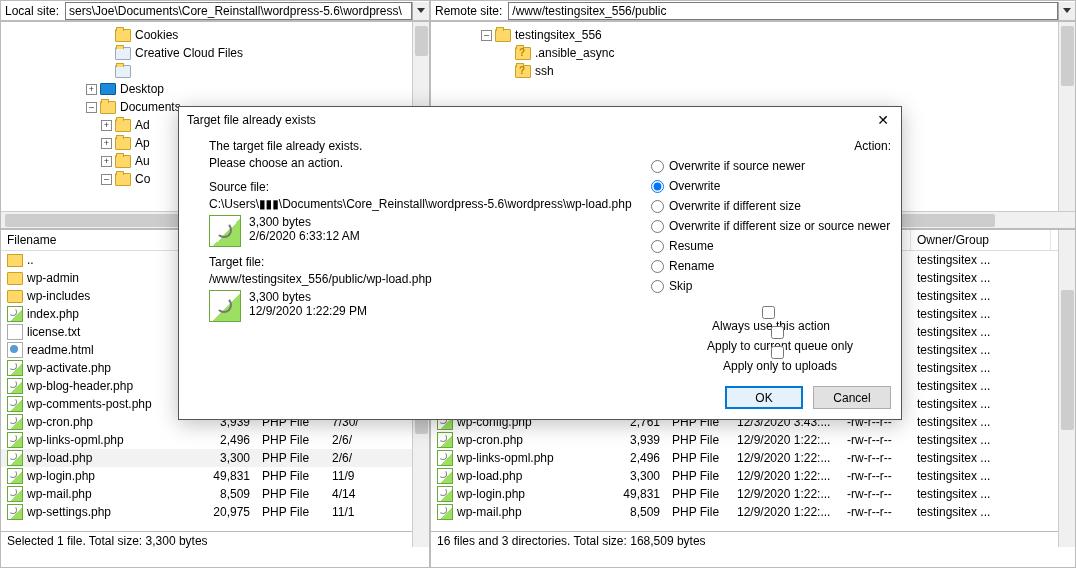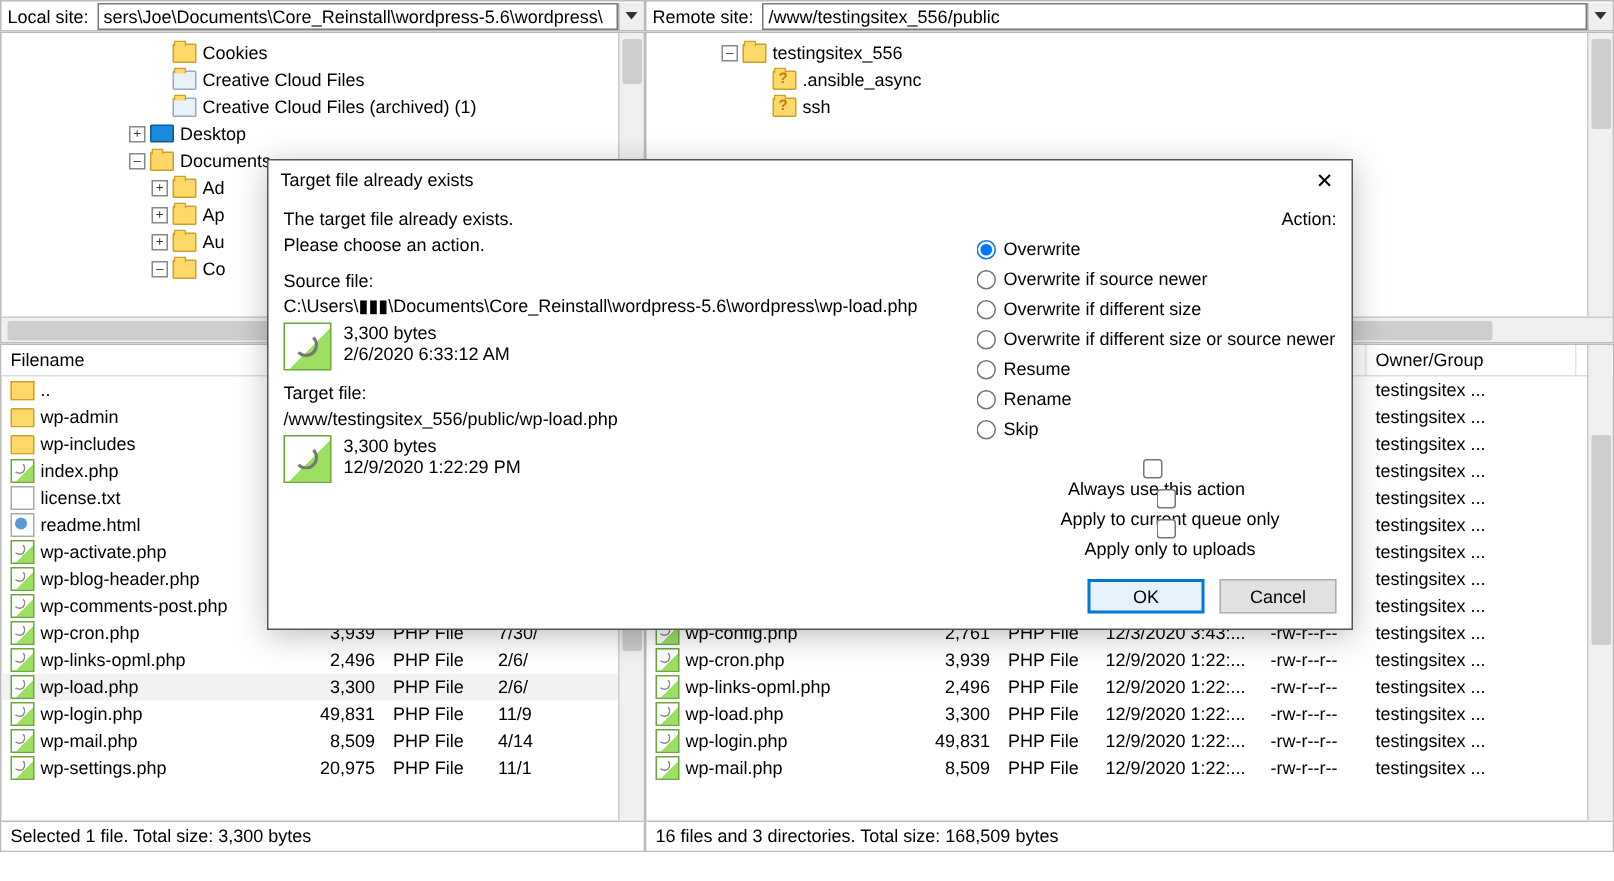--- a/index.html
+++ b/index.html
@@ -47,36 +47,36 @@
   .cell.right{text-align:right;}
   .file-icon{width:16px;height:16px;margin-right:4px;flex-shrink:0;display:inline-block;}
   .file-icon.php{background:linear-gradient(135deg,#fff 60%,#9be060 60%);border:1px solid #6aa83a;position:relative;}
   .file-icon.php::after{content:"";position:absolute;left:1px;top:1px;width:6px;height:6px;border:1px solid #888;border-radius:50%;border-top-color:transparent;border-left-color:transparent;}
   .file-icon.txt{background:#fff;border:1px solid #aaa;}
   .file-icon.html{background:#fff;border:1px solid #aaa;position:relative;}
   .file-icon.html::after{content:"";position:absolute;left:2px;top:2px;width:8px;height:8px;background:#5b9bd5;border-radius:50%;}
   .file-icon.folder{width:16px;height:13px;background:#ffd86a;border:1px solid #c9a227;border-radius:1px;margin-top:1px;}
   .file-icon.up{width:16px;height:13px;background:#ffd86a;border:1px solid #c9a227;}
 
-  .status-bar{height:20px;border-top:1px solid #bbb;padding:2px 6px;position:absolute;bottom:0;left:0;right:0;background:#fff;}
+  .status-bar{height:20px;border-top:1px solid #bbb;padding:2px 6px;position:absolute;bottom:16px;left:0;right:0;background:#fff;}
 
   
   .dialog{
     position:absolute;
     left:178px; top:106px;
     width:724px; height:314px;
     background:#fff;
     border:1px solid #555;
     box-shadow:0 4px 20px rgba(0,0,0,0.25);
     display:flex;flex-direction:column;
   }
   .dialog-title{height:26px;display:flex;align-items:center;padding:0 8px;font-size:12px;}
   .dialog-close{position:absolute;right:4px;top:3px;width:28px;height:20px;display:flex;align-items:center;justify-content:center;font-size:14px;}
   .dialog-body{flex:1;padding:6px 10px 8px;display:flex;}
-  .dialog-left{flex:1;}
+  .dialog-left{flex:1;margin-left:20px;}
   .dialog-right{width:250px;padding-left:10px;}
   .dlgline{margin-bottom:3px;}
   .filebox{display:flex;align-items:flex-start;margin:4px 0 8px;}
   .filebox .bigicon{width:32px;height:32px;background:linear-gradient(135deg,#fff 55%,#9be060 55%);border:1px solid #6aa83a;margin-right:8px;position:relative;}
   .bigicon::after{content:"";position:absolute;left:6px;top:6px;width:12px;height:12px;border:2px solid #777;border-radius:50%;border-top-color:transparent;border-left-color:transparent;}
   .radio-row{display:flex;align-items:center;height:20px;}
   .radio-row input{margin-right:5px;}
   .check-row{display:flex;align-items:center;height:20px;flex-direction:column;}
   .check-row input{margin-right:5px;}
   .action-lbl{margin-bottom:3px;text-align:right;}
@@ -114,21 +114,20 @@
         <div class="tree-item">
           <span class="tree-indent" style="width: 60px;"></span>
           <span style="width: 14px; display: inline-block;"></span>
           <span class="folder-icon cloud"></span>
           <span>Creative Cloud Files</span>
         </div>
         <div class="tree-item">
           <span class="tree-indent" style="width: 60px;"></span>
           <span style="width: 14px; display: inline-block;"></span>
           <span class="folder-icon cloud"></span>
-          <span>Creative Cloud Files (archived) (1)</span>
         </div>
         <div class="tree-item">
           <span class="tree-indent" style="width: 45px;"></span>
           <span class="expander">+</span>
           <span class="desktop-icon"></span>
           <span>Desktop</span>
         </div>
         <div class="tree-item">
           <span class="tree-indent" style="width: 45px;"></span>
           <span class="expander">–</span>
@@ -499,26 +498,26 @@
         <div>
           <div>3,300 bytes</div>
           <div>12/9/2020 1:22:29 PM</div>
         </div>
       </div>
     </div>
     <div class="dialog-right">
       <div class="action-lbl">Action:</div>
       <div id="action-radios">
           <div class="radio-row">
+            <input type="radio" name="act" style="">
+            <span>Overwrite if source newer</span>
+          </div>
+          <div class="radio-row">
             <input type="radio" name="act" checked="" style="">
             <span>Overwrite</span>
-          </div>
-          <div class="radio-row">
-            <input type="radio" name="act" style="">
-            <span>Overwrite if source newer</span>
           </div>
           <div class="radio-row">
             <input type="radio" name="act" style="">
             <span>Overwrite if different size</span>
           </div>
           <div class="radio-row">
             <input type="radio" name="act" style="">
             <span>Overwrite if different size or source newer</span>
           </div>
           <div class="radio-row">

